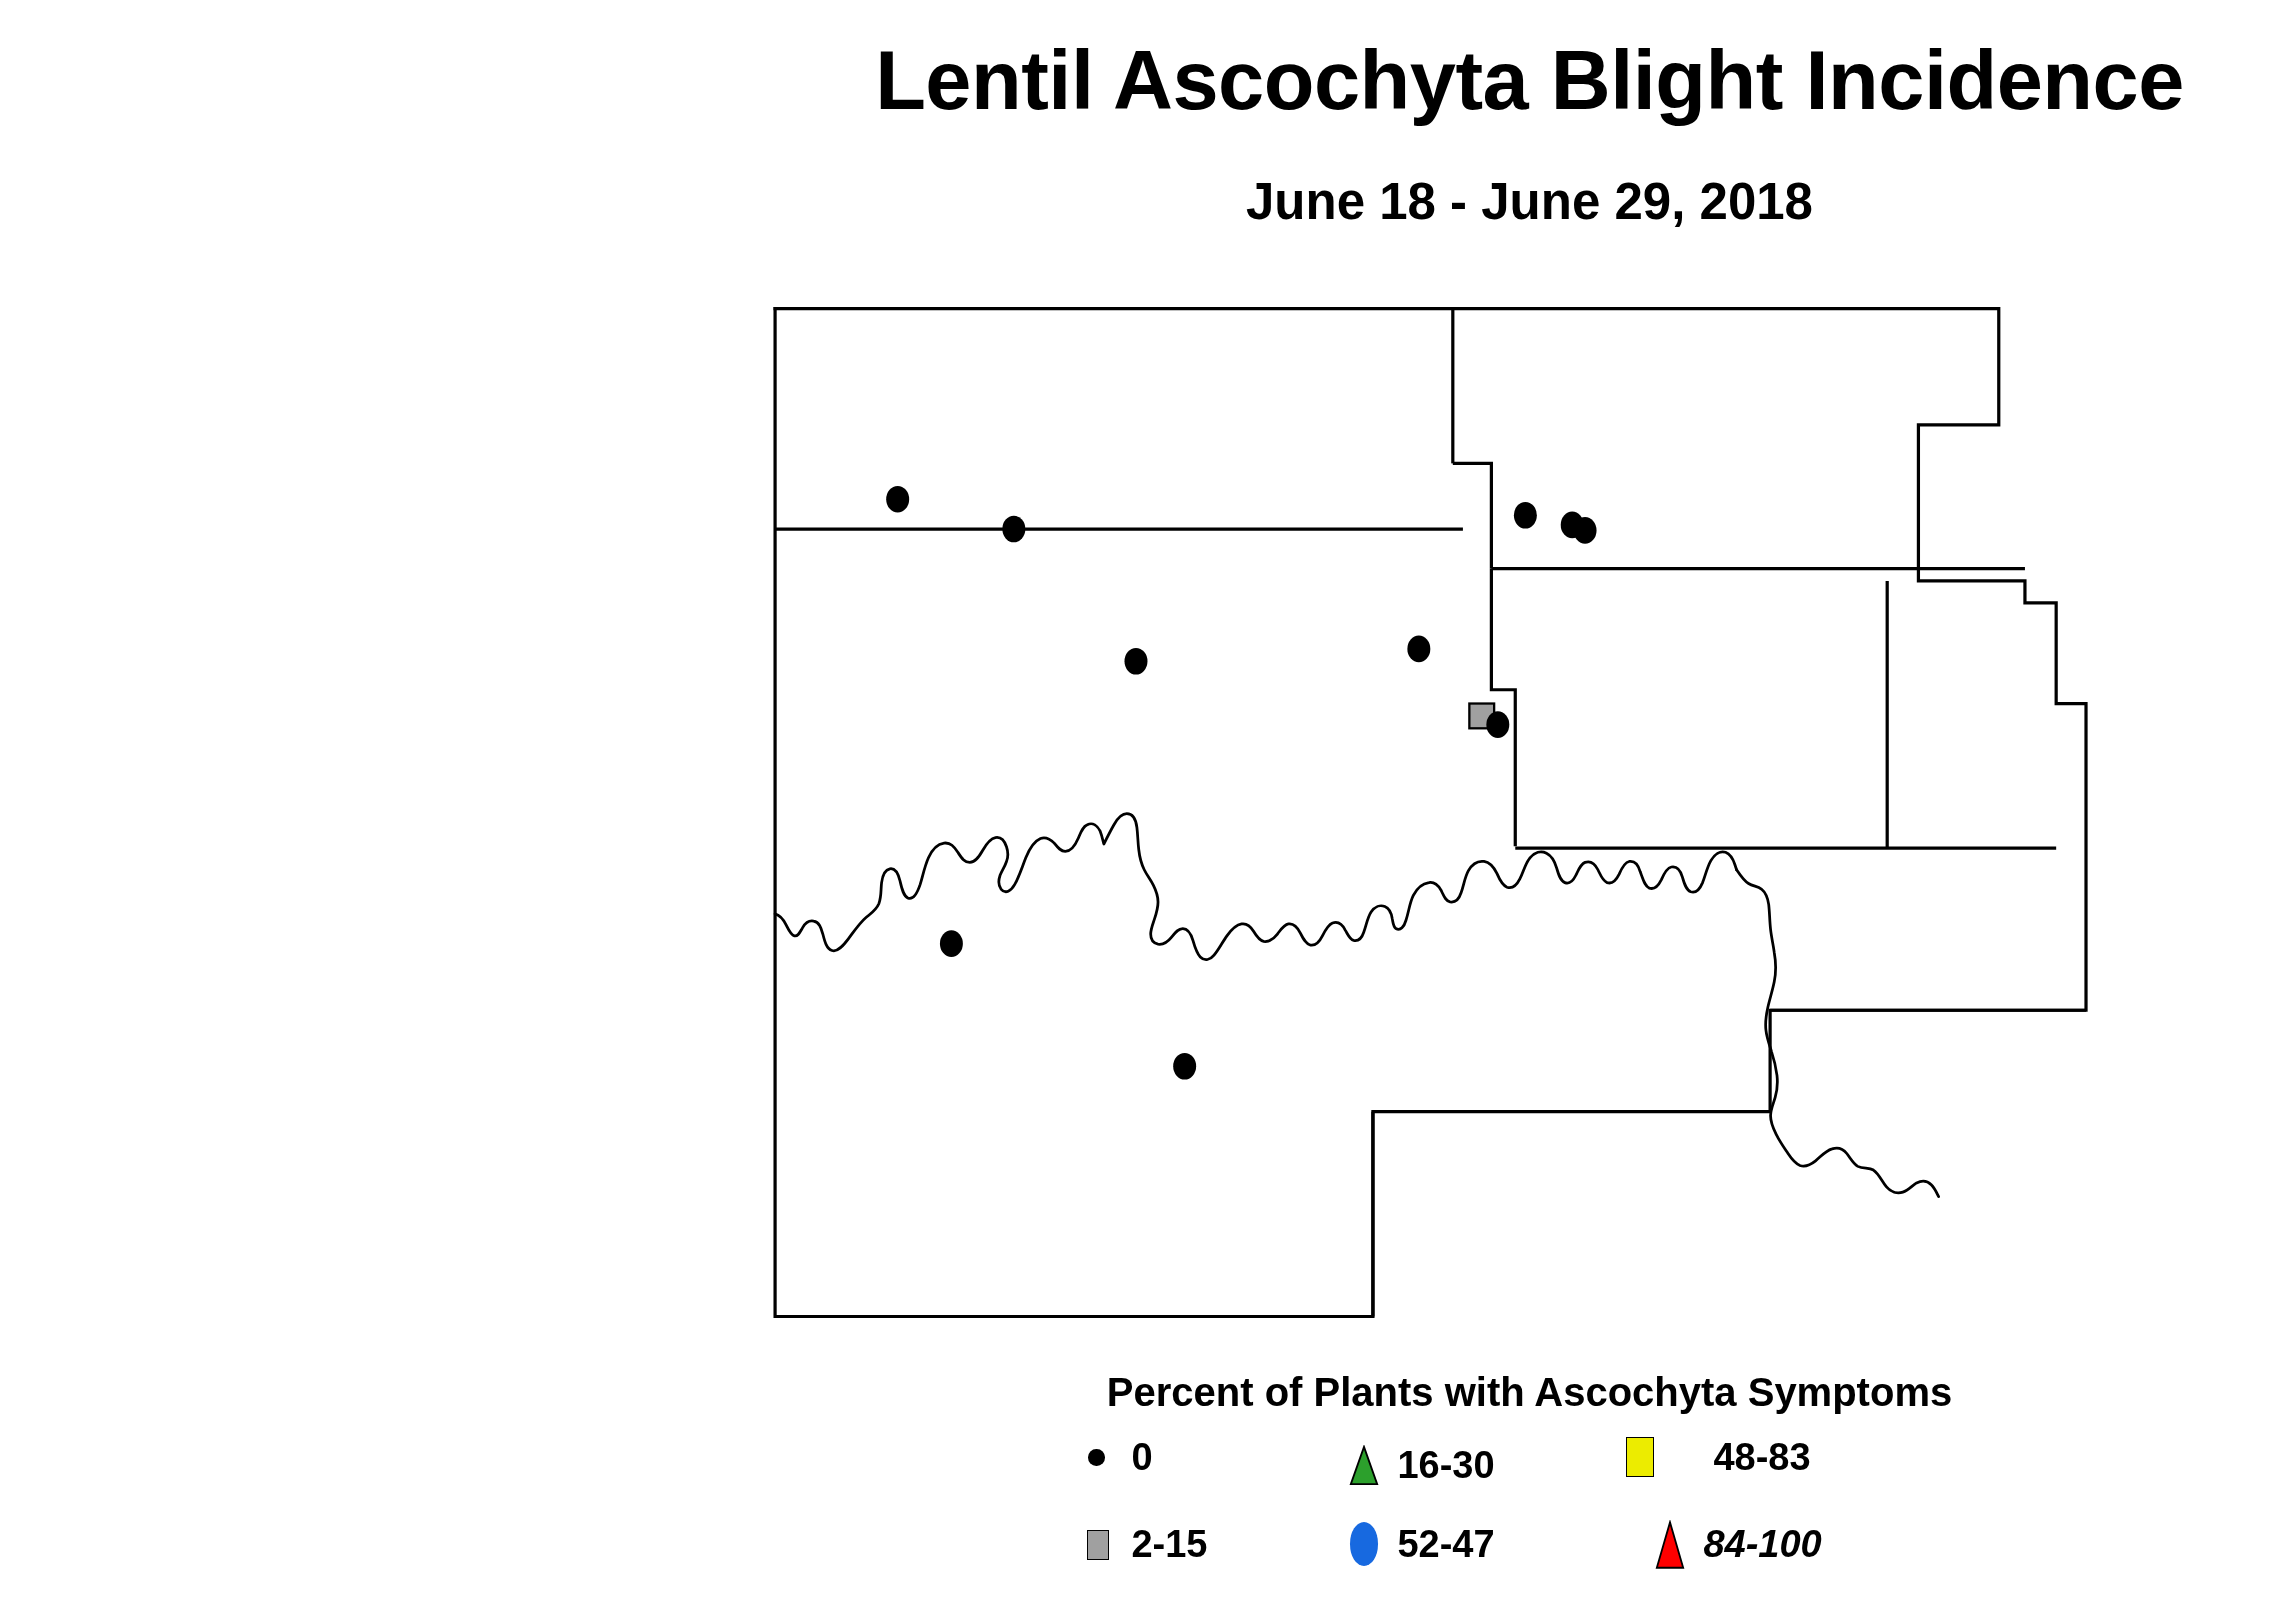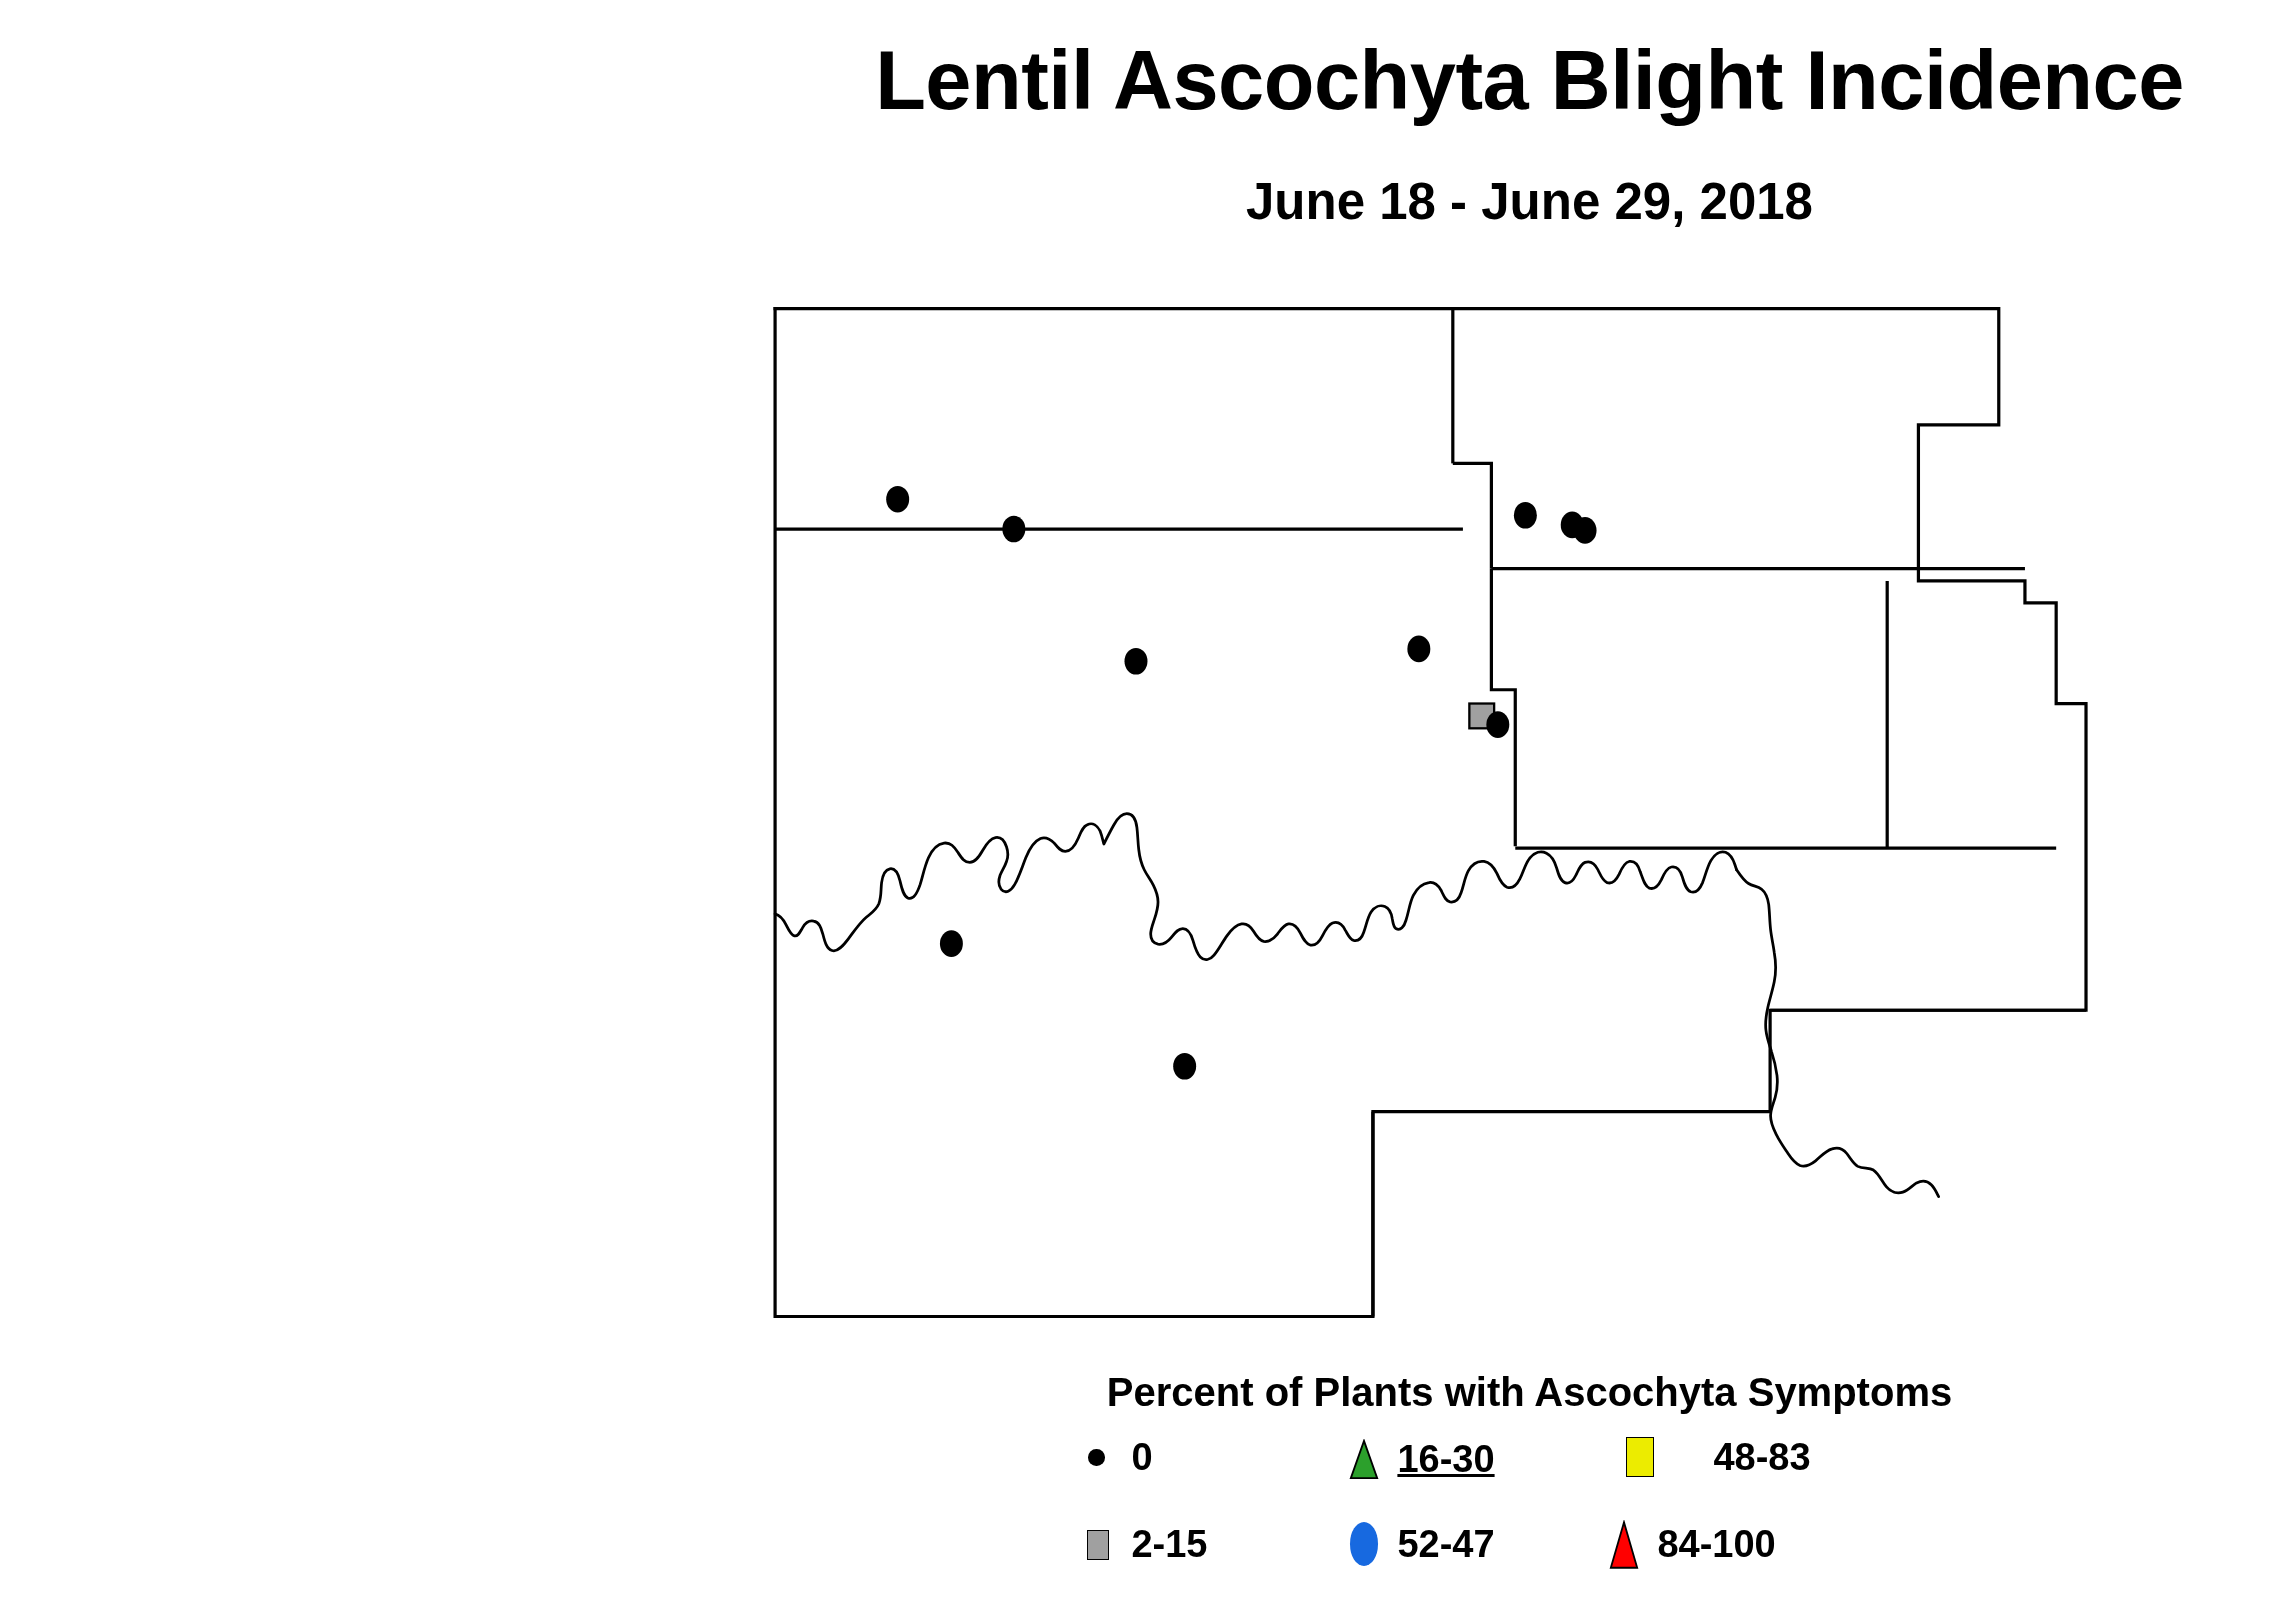--- a/index.html
+++ b/index.html
@@ -343,21 +343,21 @@
       <span class="legend-label">0</span>
     </div>
 
     <div class="legend-item" style="left:0px; top:87px;">
       <span class="legend-sym">
         <span class="sym-square"></span>
       </span>
       <span class="legend-label">2-15</span>
     </div>
 
-    <div class="legend-item" style="left:266px; top:2px;text-decoration:underline;">
+    <div class="legend-item" style="left:266px; top:8px;">
       <span class="legend-sym">
         <svg class="sym-tri" viewBox="0 0 66 90" xmlns="http://www.w3.org/2000/svg">
           <polygon points="33,4 62,86 4,86" fill="#2ca02c" stroke="#000000" stroke-width="4"></polygon>
         </svg>
       </span>
       <span class="legend-label">16-30</span>
     </div>
 
     <div class="legend-item" style="left:266px; top:87px;">
       <span class="legend-sym">
@@ -366,21 +366,21 @@
       <span class="legend-label">52-47</span>
     </div>
 
     <div class="legend-item" style="left:542px; top:0px;gap:40px;">
       <span class="legend-sym">
         <span class="sym-square-big"></span>
       </span>
       <span class="legend-label">48-83</span>
     </div>
 
-    <div class="legend-item" style="left:526px; top:87px;">
+    <div class="legend-item" style="left:572px; top:87px;font-style:italic;">
       <span class="legend-sym">
         <svg class="sym-tri" viewBox="0 0 66 110" style="height:51px;top:2.8px;" xmlns="http://www.w3.org/2000/svg">
           <polygon points="33,4 62,104 4,104" fill="#ff0000" stroke="#000000" stroke-width="4"></polygon>
         </svg>
       </span>
       <span class="legend-label">84-100</span>
     </div>
 
   </div>
 

